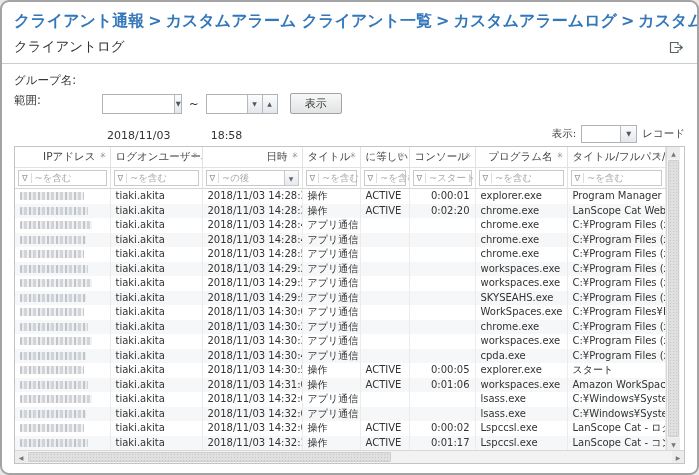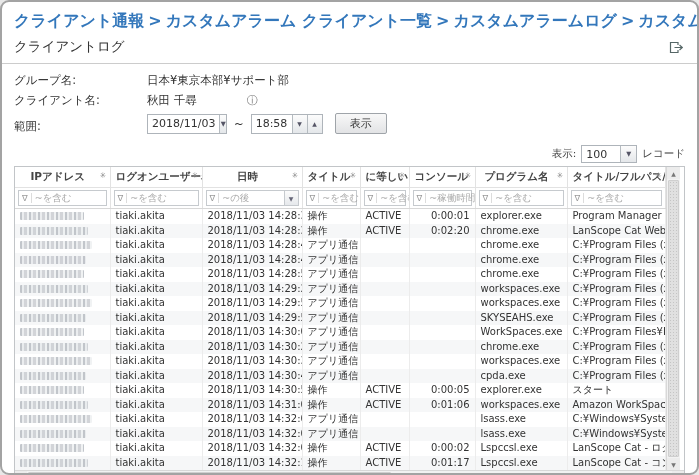--- a/index.html
+++ b/index.html
@@ -8,43 +8,43 @@
   
   .breadcrumb{padding:9px 12px 3px;font-size:16px;font-weight:bold;color:#3377bb;white-space:nowrap;overflow:hidden;}
   .crumb{color:#3377bb;cursor:pointer;}
   .crumb-sep{color:#3377bb;margin:0 4px;font-weight:bold;}
   
   .titlebar{display:flex;justify-content:space-between;align-items:center;padding:3px 12px 7px;border-bottom:1px solid #ccc;}
   .page-title{font-size:13.5px;color:#333;}
   .export-btn{cursor:pointer;line-height:0;padding:1px;}
   
   .info{padding:9px 12px 6px;font-size:11.5px;color:#333;}
-  .info-row{display:flex;align-items:flex-end;margin-bottom:5px;gap:45px;}
+  .info-row{display:flex;align-items:flex-start;margin-bottom:5px;}
   .info-label{width:88px;color:#333;}
   .info-value{color:#333;}
   .iicon{display:inline-block;margin-left:5px;color:#777;font-size:11px;cursor:pointer;}
   .ctrl{display:flex;align-items:center;gap:4px;}
   .combo{display:flex;align-items:stretch;border:1px solid #aeb4ba;background:#fff;height:18px;}
-  .combo .val{padding:2px 4px 0;font-size:11px;color:#333;}
+  .combo .val{padding:2px 4px 0;font-size:11px;color:#333;margin-top:32px;}
   .ddbtn{width:15px;display:flex;align-items:center;justify-content:center;border-left:1px solid #b5bbc0;
     background:linear-gradient(#fcfcfc,#e4e7ea);font-size:6.5px;color:#556;cursor:pointer;}
   .spnbtn{width:14px;display:flex;align-items:center;justify-content:center;border-left:1px solid #b5bbc0;
     background:linear-gradient(#fcfcfc,#e4e7ea);font-size:6px;color:#556;cursor:pointer;}
   .tilde{margin:0 3px;color:#333;}
   .btn{display:inline-block;border:1px solid #9fa4a9;border-radius:2px;background:linear-gradient(#f8f8f8,#e2e3e5);
     font-size:11px;color:#333;padding:2px 14px;margin-left:8px;cursor:pointer;}
   
   .pagesize{display:flex;justify-content:flex-end;align-items:center;gap:5px;padding:0 12px 3px;font-size:10.5px;color:#444;}
   .pagesize .combo{height:16px;width:54px;justify-content:space-between;}
   
   .tablewrap{margin:0 12px;border:1px solid #c2c5c8;position:relative;}
   .tbody-zone{display:flex;}
   table{border-collapse:collapse;table-layout:fixed;width:651px;font-size:10.5px;color:#333;}
   th,td{overflow:hidden;white-space:nowrap;text-overflow:clip;}
-  th{font-weight:bold;text-align:center;color:#444;padding:3px 14px 3px 5px;position:relative;
+  th{font-weight:normal;text-align:right;color:#444;padding:3px 14px 3px 5px;position:relative;
      border-right:1px solid #e2e2e2;border-bottom:1px solid #e2e2e2;background:#fff;cursor:pointer;font-size:10.5px;}
   th .hicon{position:absolute;right:3px;top:4px;font-size:8px;color:#8a8a8a;}
   td.fcell{padding:2px 3px;border-right:1px solid #e2e2e2;border-bottom:1px solid #d7d7d7;background:#fff;}
   .fbox{display:flex;align-items:center;border:1px solid #c6cace;height:14px;background:#fff;color:#a9a9a9;font-size:9.5px;}
   .funnel{padding:0 3px;border-right:1px solid #dcdcdc;color:#9a9a9a;font-size:8.5px;cursor:pointer;}
   .ftext{padding:0 3px;flex:1;}
   .fdd{width:13px;align-self:stretch;display:flex;align-items:center;justify-content:center;border-left:1px solid #c6cace;
     background:linear-gradient(#fbfbfb,#e6e9ec);color:#667;font-size:6px;cursor:pointer;}
   td.cell{padding:1px 5px;border-right:1px solid #ececec;height:12.5px;line-height:12.5px;font-size:10px;}
   tr.datarow:nth-child(even) td{background:#f6f7f8;}
@@ -76,26 +76,20 @@
       <svg width="15" height="13" viewBox="0 0 15 13">
         <path d="M9 4 V1.5 H1.5 v10 H9 V9" fill="none" stroke="#566" stroke-width="1.2"></path>
         <path d="M5.5 6.5 h7.5 M10.5 4 l2.8 2.5 l-2.8 2.5" fill="none" stroke="#566" stroke-width="1.2"></path>
       </svg>
     </span>
   </div>
 
   <div class="info">
     <div class="info-row">
       <span class="info-label">グループ名:</span>
-      <span class="info-value">日本¥東京本部¥サポート部</span>
-    </div>
-    <div class="info-row">
-      <span class="info-label">クライアント名:</span>
-      <span class="info-value">秋田 千尋</span>
-      <span class="iicon">ⓘ</span>
     </div>
     <div class="info-row">
       <span class="info-label">範囲:</span>
       <span class="ctrl">
         <span class="combo" style="width:78px;">
           <span class="val" style="flex:1">2018/11/03</span>
           <span class="ddbtn">▼</span>
         </span>
         <span class="tilde">~</span>
         <span class="combo">
@@ -169,21 +163,21 @@
               </td>
               <td class="fcell">
                 <div class="fbox">
                   <span class="funnel">∇</span>
                   <span class="ftext">~を含む</span>
                 </div>
               </td>
               <td class="fcell">
                 <div class="fbox">
                   <span class="funnel">∇</span>
-                  <span class="ftext">~稼働時間</span>
+                  <span class="ftext">~スタート</span>
                 </div>
               </td>
               <td class="fcell">
                 <div class="fbox">
                   <span class="funnel">∇</span>
                   <span class="ftext">~を含む</span>
                 </div>
               </td>
               <td class="fcell">
                 <div class="fbox">

